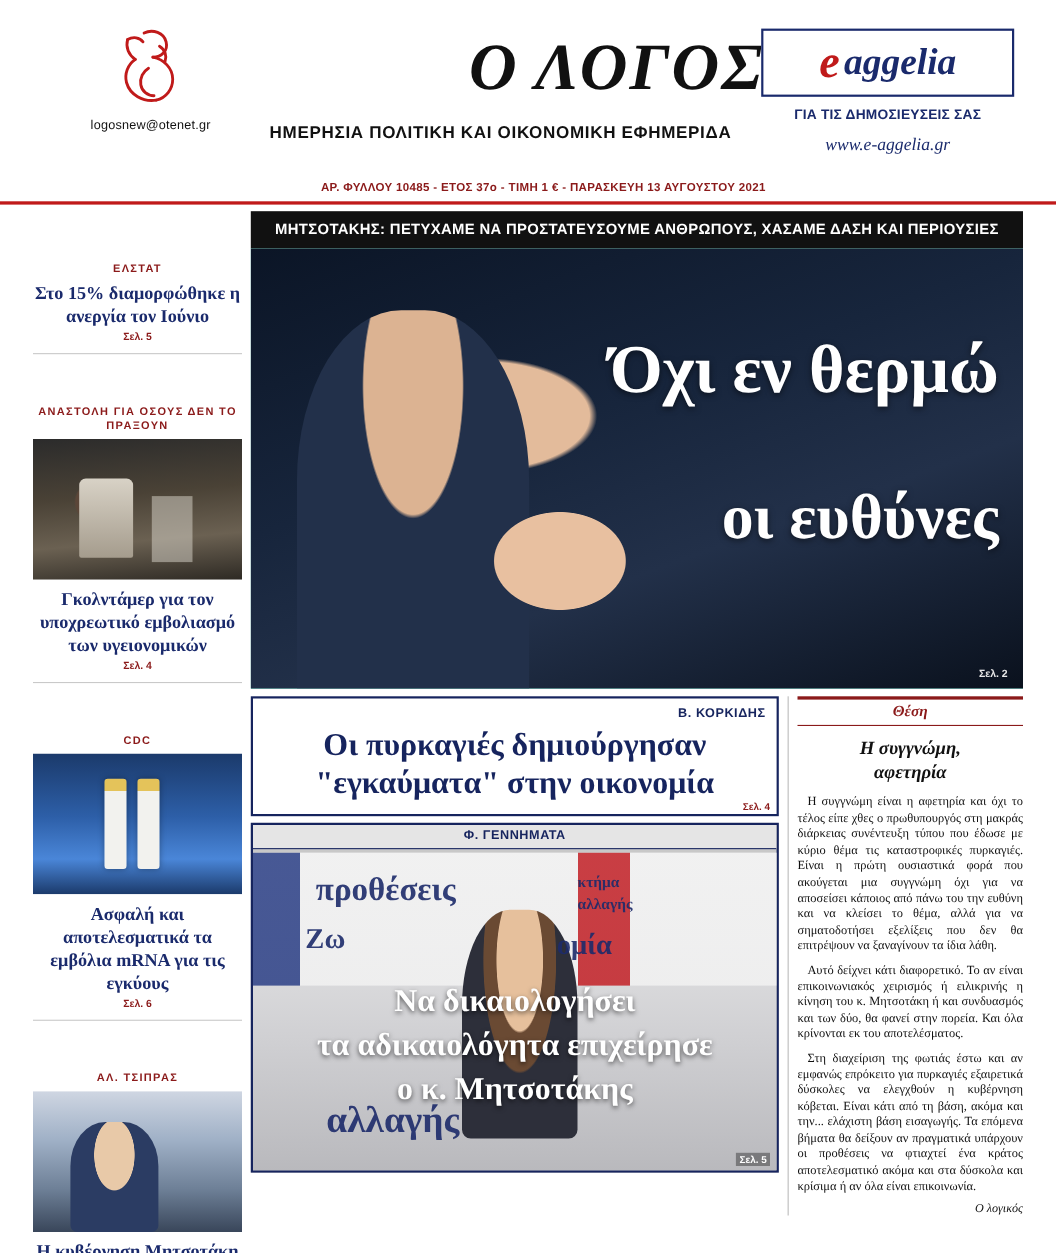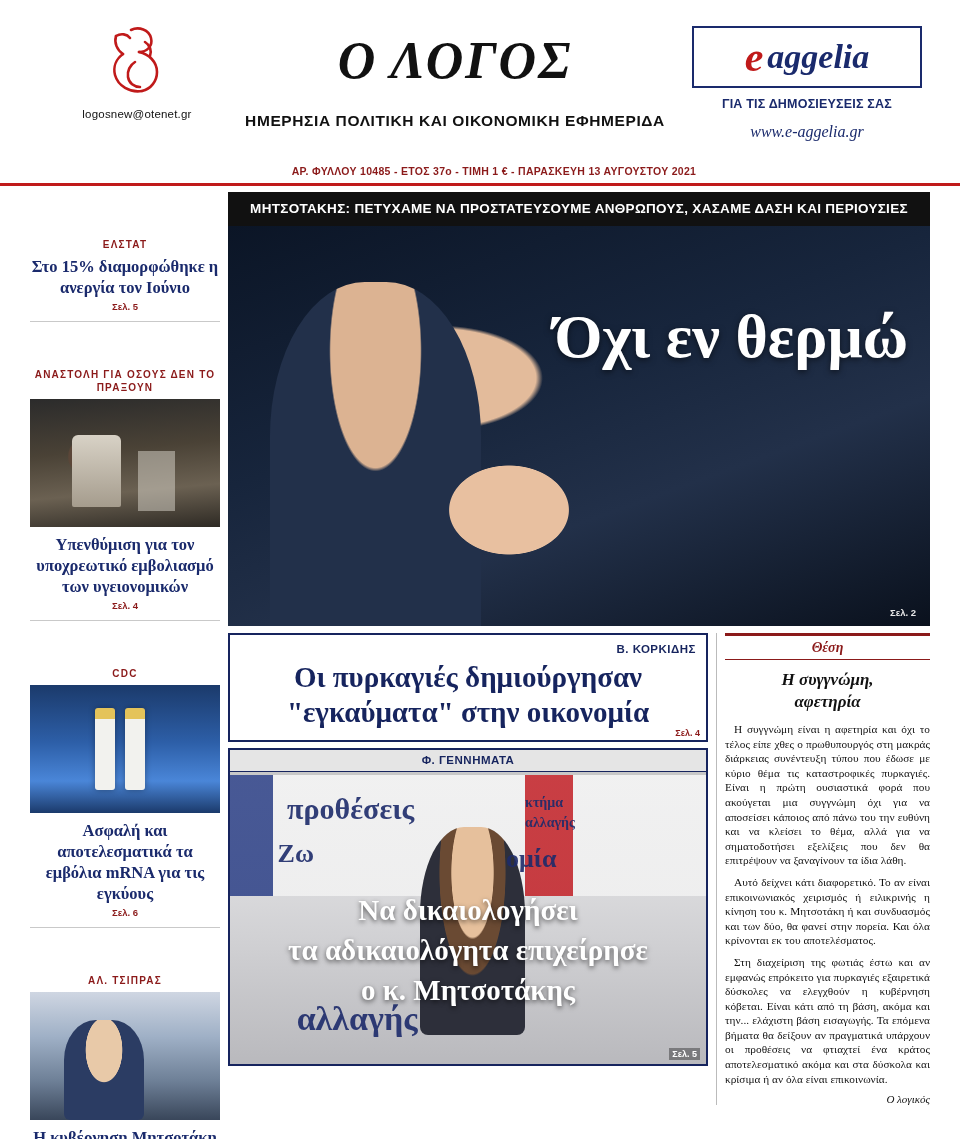--- a/index.html
+++ b/index.html
@@ -42,25 +42,26 @@
   .title-block {
     position: absolute;
     left: 215px; top: 18px;
     width: 480px;
     text-align: center;
   }
   .paper-title {
     font-family: "Liberation Serif", serif;
     font-style: italic;
     font-weight: bold;
-    font-size: 52px;
+    font-size: 60px;
     line-height: 86px;
     letter-spacing: 2px;
     color: #111;
     white-space: nowrap;
+    text-align: right;
   }
   .paper-sub {
     font-family: "Liberation Sans", sans-serif;
     font-weight: bold;
     font-size: 15.5px;
     letter-spacing: .6px;
     margin-top: 8px;
     color: #111;
   }
   .ad-block {
@@ -445,21 +446,21 @@
       <div class="lhead">Στο 15% διαμορφώθηκε η ανεργία τον Ιούνιο</div>
       <div class="ref">Σελ. 5</div>
     </div>
     <div class="sep"></div>
 
     <div class="lbox">
       <div class="kicker">ΑΝΑΣΤΟΛΗ ΓΙΑ ΟΣΟΥΣ ΔΕΝ ΤΟ ΠΡΑΞΟΥΝ</div>
       <div class="lphoto">
         <div class="ph ph-hosp"></div>
       </div>
-      <div class="lhead">Υπενθύμιση για τον υποχρεωτικό εμβολιασμό των υγειονομικών</div>
+      <div class="lhead">Γκολντάμερ για τον υποχρεωτικό εμβολιασμό των υγειονομικών</div>
       <div class="ref">Σελ. 4</div>
     </div>
     <div class="sep"></div>
 
     <div class="lbox">
       <div class="kicker">CDC</div>
       <div class="lphoto">
         <div class="ph ph-vax"></div>
       </div>
       <div class="lhead">Ασφαλή και αποτελεσματικά τα εμβόλια mRNA για τις εγκύους</div>
@@ -478,20 +479,21 @@
   </div>
 
   <div class="col-main">
 
     <div class="banner">ΜΗΤΣΟΤΑΚΗΣ: ΠΕΤΥΧΑΜΕ ΝΑ ΠΡΟΣΤΑΤΕΥΣΟΥΜΕ ΑΝΘΡΩΠΟΥΣ, ΧΑΣΑΜΕ ΔΑΣΗ ΚΑΙ ΠΕΡΙΟΥΣΙΕΣ</div>
 
     <div class="lead-photo">
       <div class="ph ph-lead"></div>
       <div class="lead-title">
         <span>Όχι εν θερμώ</span>
+        <span class="l2">οι ευθύνες</span>
       </div>
       <div class="lead-ref">Σελ. 2</div>
     </div>
 
     <div class="midrow">
 
       <div class="mid-left">
 
         <div class="blue-box">
           <div class="byline">Β. ΚΟΡΚΙΔΗΣ</div>

